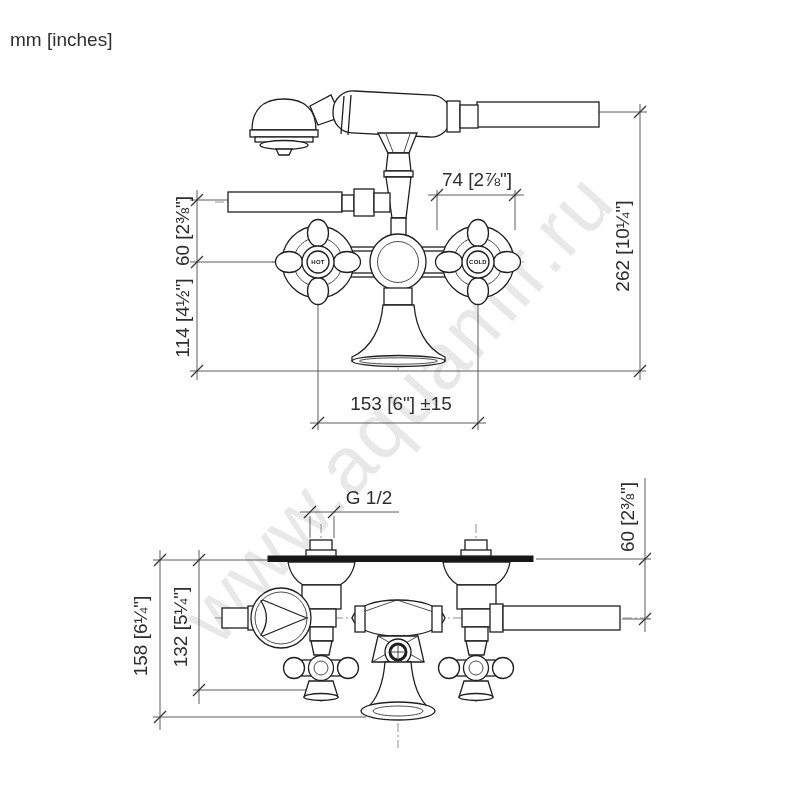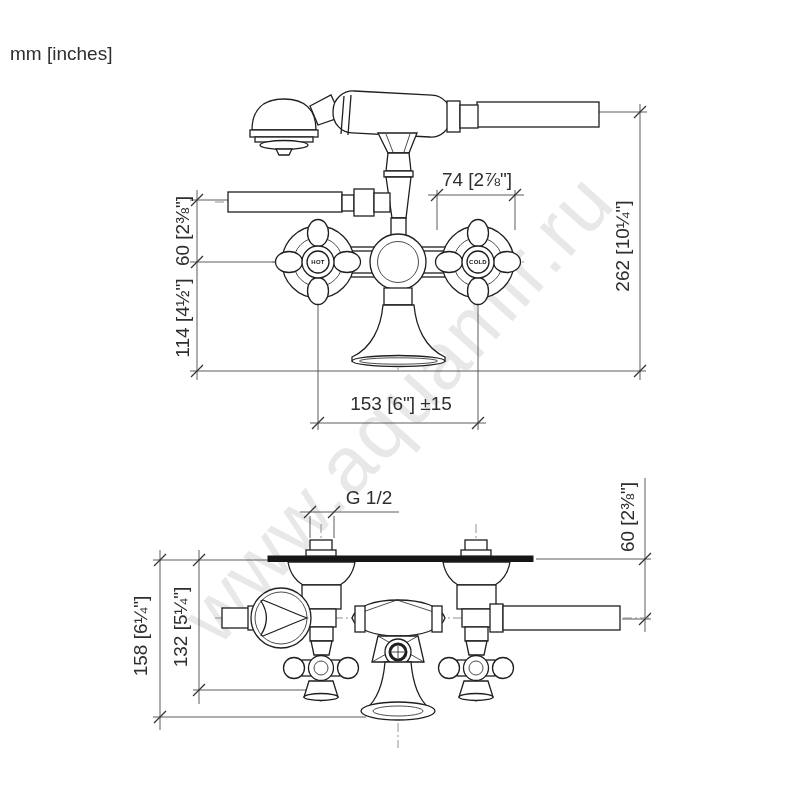--- a/index.html
+++ b/index.html
@@ -245,21 +245,21 @@
         <circle cx="398" cy="652" r="8" fill="none" stroke="#1f1f1f" stroke-width="3"></circle>
         <line class="thin" x1="392" y1="652" x2="404" y2="652"></line>
         <line class="thin" x1="398" y1="646" x2="398" y2="658"></line>
         <path class="fillw" d="M385,662 C383,686 377,700 366,709 L430,709 C419,700 413,686 411,662 Z"></path>
         <ellipse class="fillw" cx="398" cy="711" rx="37" ry="9"></ellipse>
         <ellipse class="thin" cx="398" cy="711" rx="25" ry="5"></ellipse>
       </g>
     </g>
   </svg>
 
-  <div class="lbl corner" style="left:10px;top:43px;">mm [inches]</div>
+  <div class="lbl corner" style="left:10px;top:29px;">mm [inches]</div>
 
   <div class="lbl" style="left:477px;top:180px;">74 [2⅞"]</div>
   <div class="lbl rot" style="left:183px;top:231px;">60 [2⅜"]</div>
   <div class="lbl rot" style="left:183px;top:318px;">114 [4½"]</div>
   <div class="lbl rot" style="left:623px;top:246px;">262 [10¼"]</div>
   <div class="lbl" style="left:401px;top:404px;">153 [6"] ±15</div>
 
   <div class="lbl" style="left:369px;top:498px;">G 1/2</div>
   <div class="lbl rot" style="left:628px;top:517px;">60 [2⅜"]</div>
   <div class="lbl rot" style="left:141px;top:636px;">158 [6¼"]</div>

